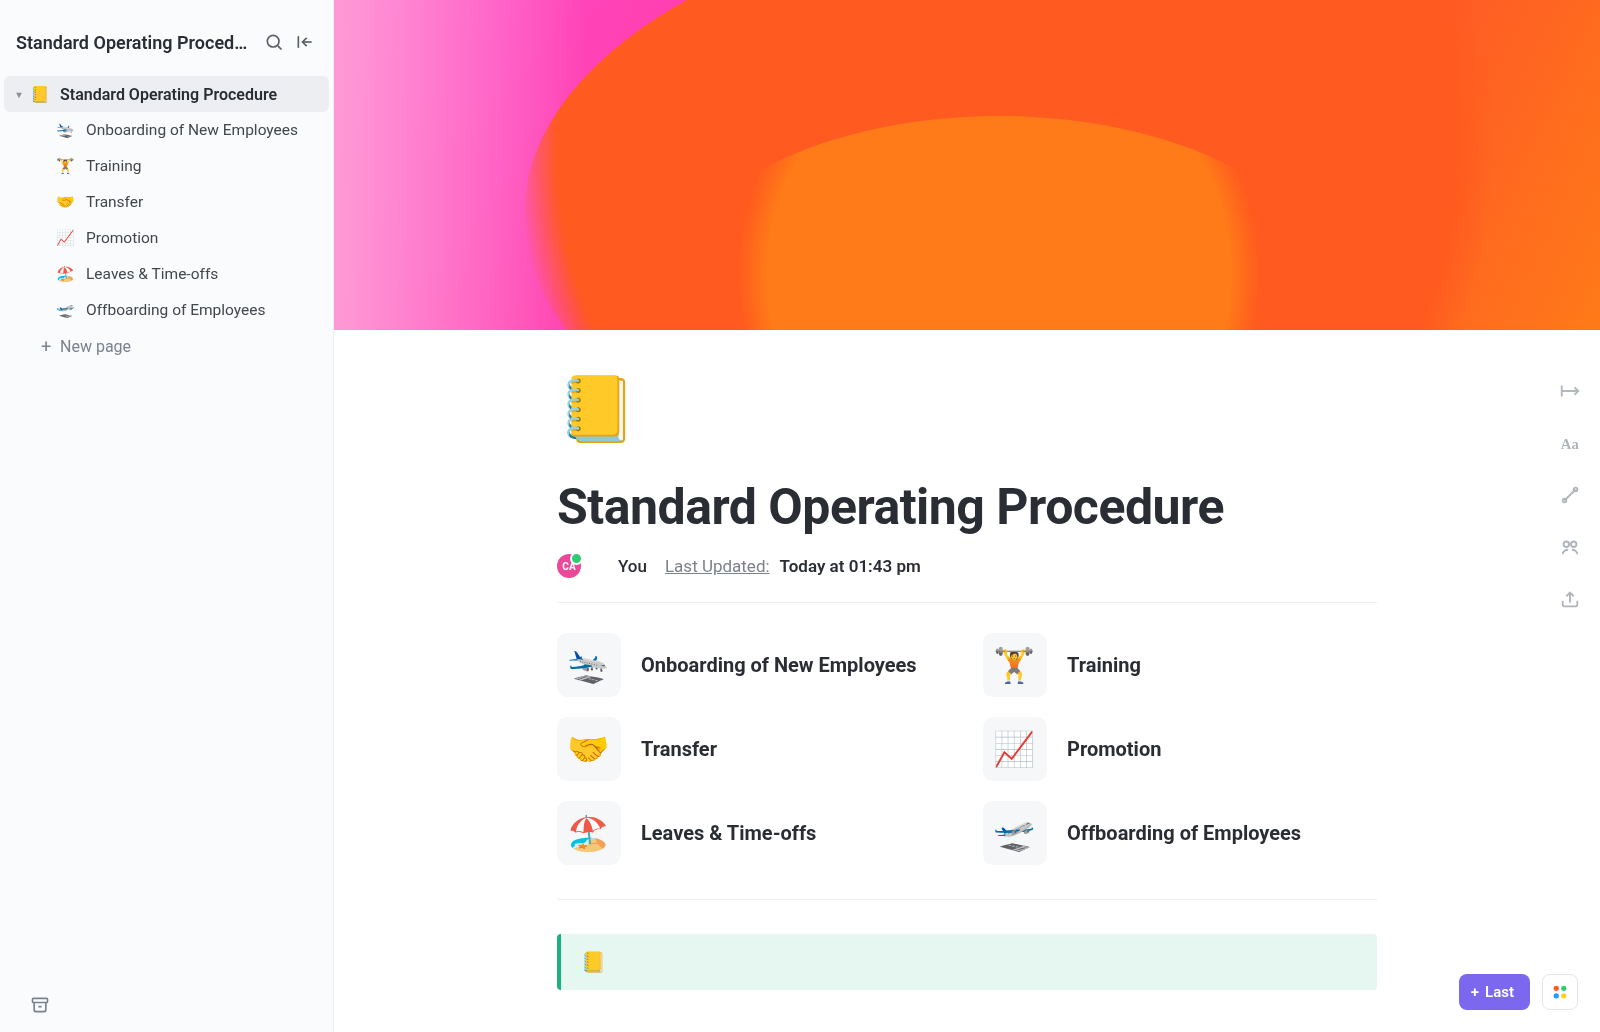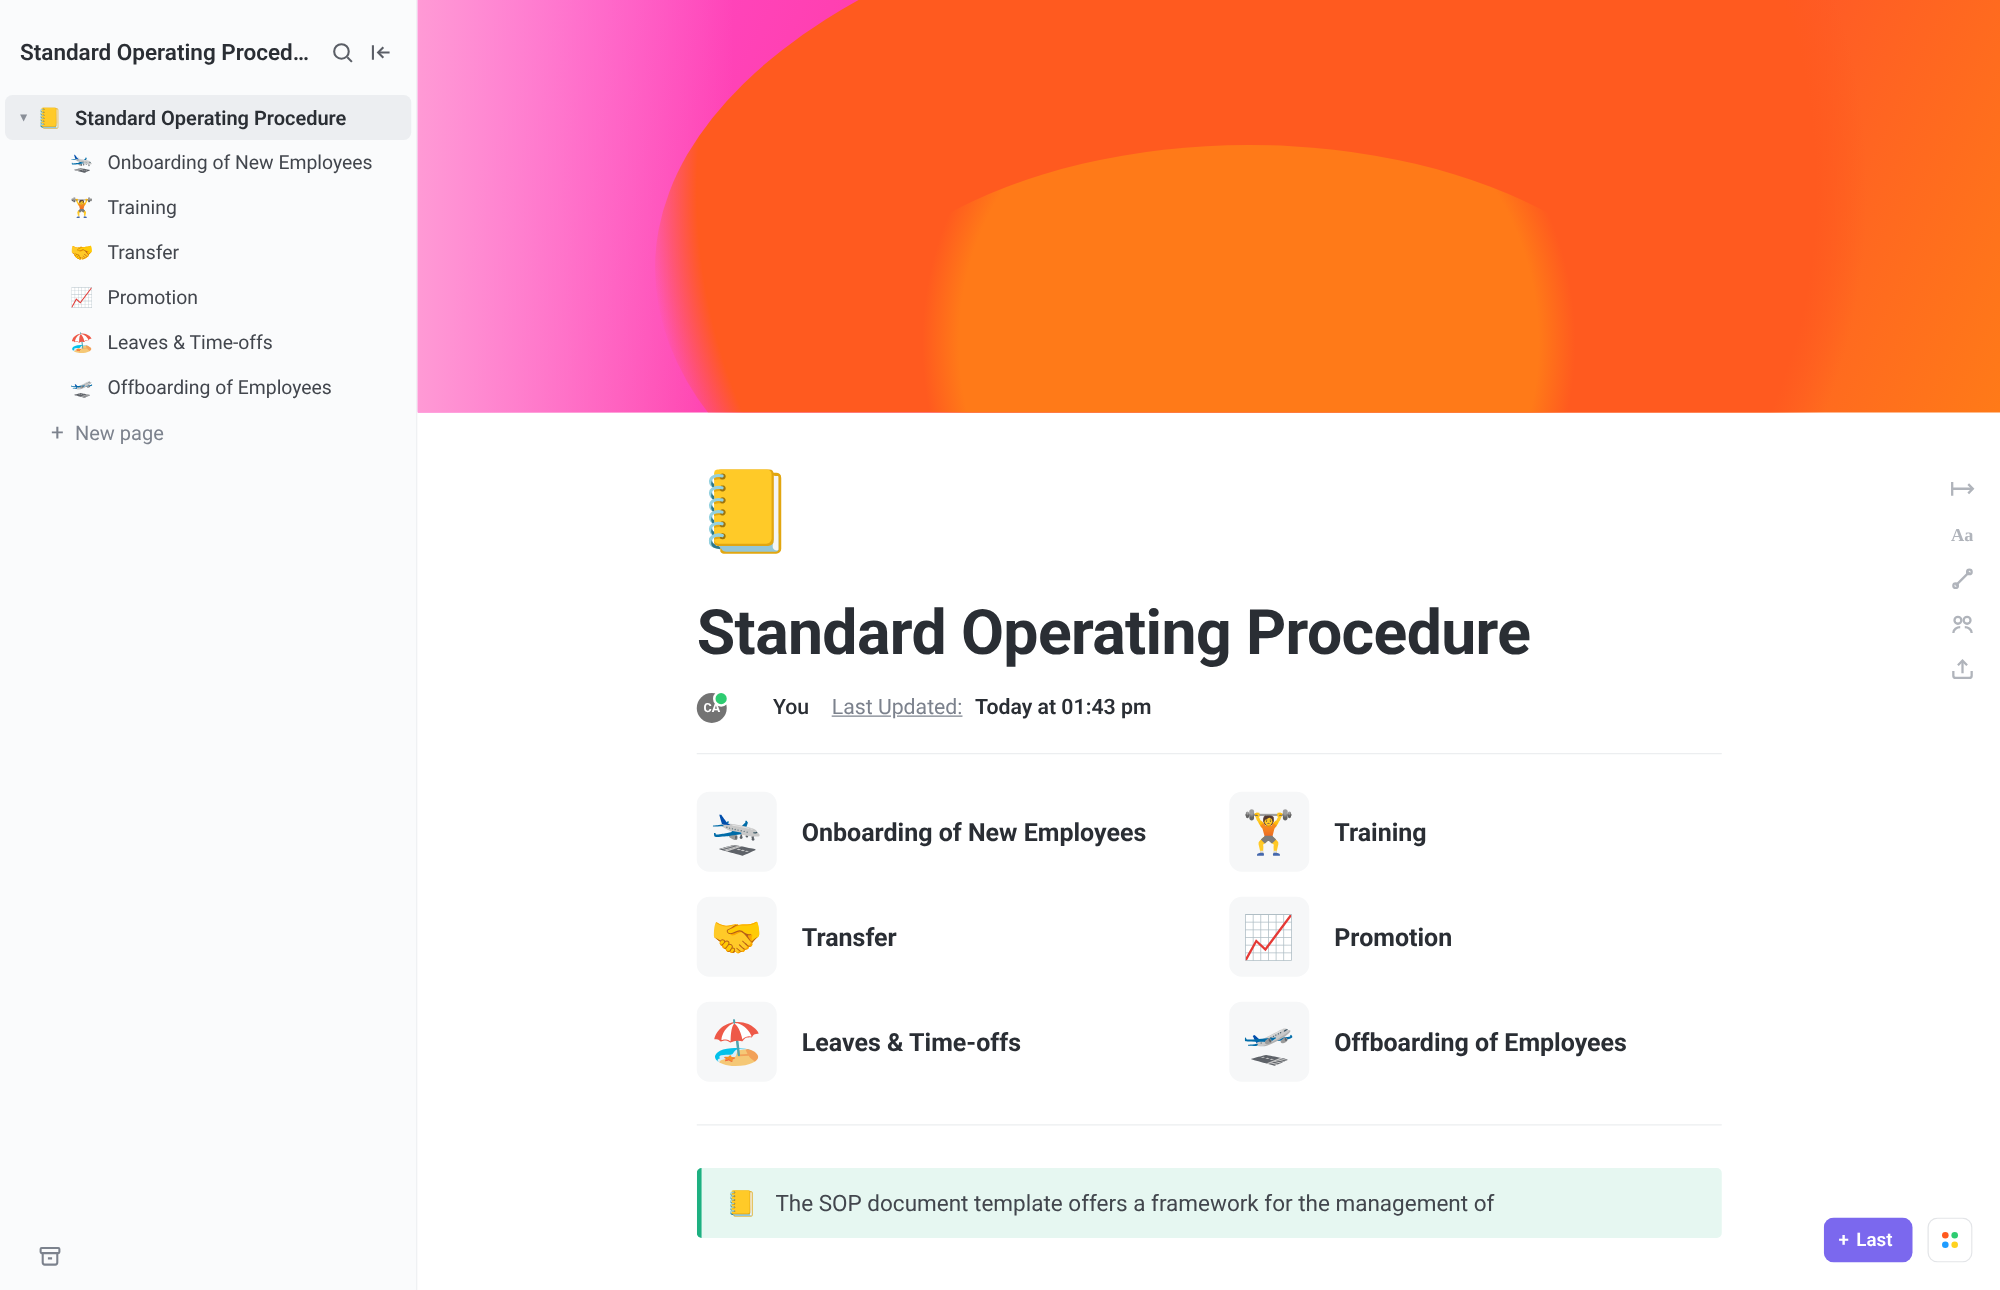--- a/index.html
+++ b/index.html
@@ -115,21 +115,21 @@
   .doc-title {
     font-size: 50px; font-weight: 700; color: #2a2e34; margin: 36px 0 18px 0; letter-spacing: -0.5px;
   }
   .meta-row {
     display: flex; align-items: center; gap: 10px;
     color: #7c828d; font-size: 17px; padding-bottom: 24px;
     border-bottom: 1px solid #eceef0;
   }
   .avatar {
     width: 24px; height: 24px; border-radius: 50%;
-    background: #737373; color: #fff; font-size: 10px; font-weight: 700;
+    background: #ec4899; color: #fff; font-size: 10px; font-weight: 700;
     display: flex; align-items: center; justify-content: center;
     position: relative;
   }
   .avatar::after {
     content: ""; position: absolute; right: -2px; top: -2px;
     width: 9px; height: 9px; background: #2ecc71; border: 2px solid #fff; border-radius: 50%;
   }
   .meta-you { color: #2a2e34; font-weight: 500; margin-left: 27px; }
   .meta-label { margin-left: 8px; text-decoration: underline; }
   .meta-time { color: #2a2e34; font-weight: 600; }
@@ -159,21 +159,21 @@
     padding: 16px 20px;
     display: flex; align-items: center; gap: 14px;
     color: #42464d; font-size: 18px;
   }
   .callout .emoji { font-size: 20px; }
 
   
   .right-rail {
     position: absolute; right: 0; top: 380px;
     width: 60px;
-    display: flex; flex-direction: column; align-items: center; gap: 14px;
+    display: flex; flex-direction: column; align-items: center; gap: 30px;
     color: #b0b4bb;
   }
   .right-rail .ricon { width: 22px; height: 22px; cursor: pointer; }
 
   
   .br-actions {
     position: absolute; right: 22px; bottom: 22px;
     display: flex; align-items: center; gap: 12px;
   }
   .task-btn {
@@ -301,21 +301,20 @@
           <div class="section-label">Leaves &amp; Time-offs</div>
         </div>
         <div class="section-card">
           <div class="section-icon">🛫</div>
           <div class="section-label">Offboarding of Employees</div>
         </div>
       </div>
 
       <div class="callout">
         <span class="emoji">📒</span>
-        <span>The SOP document template offers a framework for the management of</span>
       </div>
     </div>
   </div>
 
   <div class="right-rail">
     <div class="ricon">
       <svg viewBox="0 0 24 24" width="22" height="22" fill="none" stroke="currentColor" stroke-width="2">
           <line x1="3" y1="12" x2="21" y2="12"></line>
           <polyline points="17 8 21 12 17 16"></polyline>
           <line x1="3" y1="6" x2="3" y2="18"></line>

